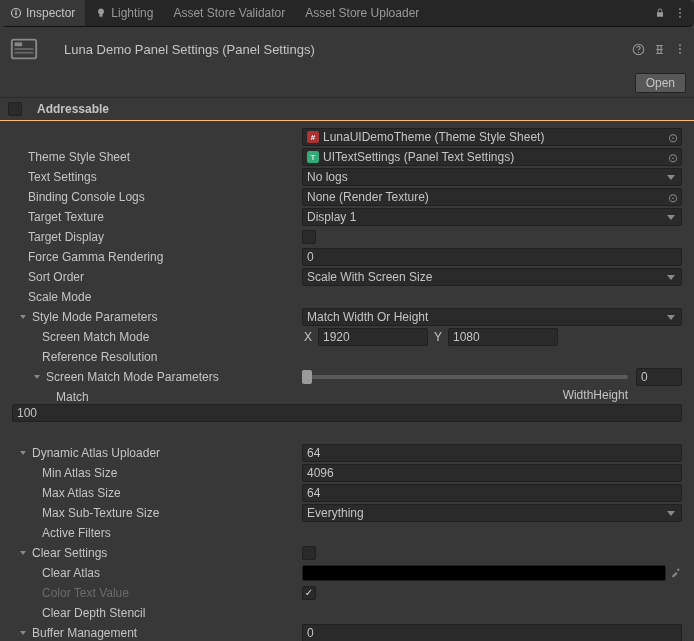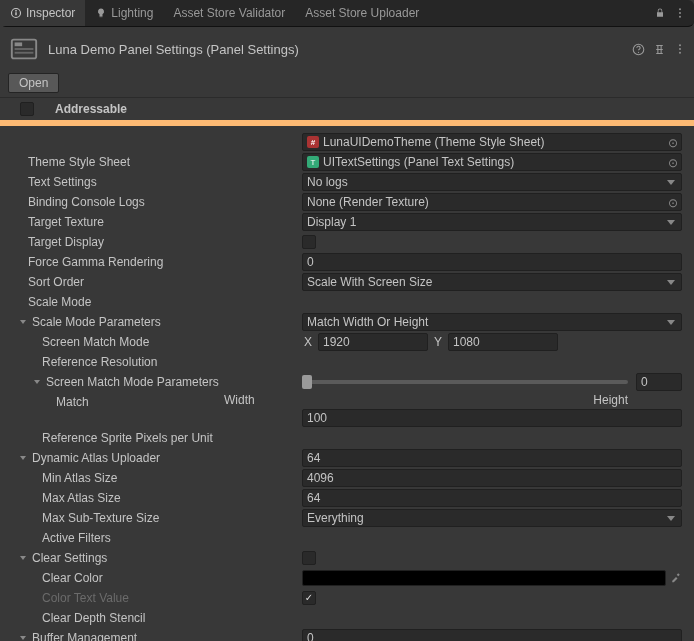--- a/index.html
+++ b/index.html
@@ -34,45 +34,45 @@
   margin-left: auto;
   display: flex;
   gap: 8px;
   padding-right: 8px;
   color: #999;
 }
 .header {
   display: flex;
   align-items: center;
   padding: 6px 8px;
-  gap: 8px;
+  gap: 24px;
 }
 .header-icon {
   width: 32px; height: 32px;
   display: flex; align-items: center; justify-content: center;
 }
 .header-title { flex: 1; color: #c4c4c4; font-size: 13px; }
 .header-buttons { display: flex; gap: 8px; align-items: center; color: #999; }
-.open-row { display: flex; padding: 2px 8px 4px; }
+.open-row { display: flex; justify-content: flex-end; padding: 2px 8px 4px; }
 .btn {
   background: #585858;
   border: 1px solid #242424;
   color: #c4c4c4;
   padding: 2px 10px;
   border-radius: 2px;
   font-size: 12px;
 }
 .section {
   padding: 2px 8px;
 }
 .addressable {
-  display: flex; align-items: center; gap: 21px;
-  padding: 4px 20px;
+  display: flex; align-items: center; gap: 15px;
+  padding: 4px 8px;
   border-top: 1px solid #2b2b2b;
-  border-bottom: 6px solid #fdba74;
+  border-bottom: 1px solid #fdba74;
   font-weight: bold;
 }
 .row {
   display: flex;
   align-items: center;
   height: 20px;
   padding: 0 4px;
 }
 .row:nth-child(odd) {  }
 .label {
@@ -313,21 +313,21 @@
         <span>Scale With Screen Size</span>
       </div>
     </div>
   </div>
 
   <div class="row">
     <div class="label foldout">
       <svg class="arrow" viewBox="0 0 10 10">
           <path d="M2 3l3 4 3-4z" fill="#888"></path>
         </svg>
-      <span>Scale Mode Parameters</span>
+      <span>Style Mode Parameters</span>
     </div>
   </div>
 
   <div class="row">
     <div class="label indent1">Screen Match Mode</div>
     <div class="field">
       <div class="dropdown">
         <span>Match Width Or Height</span>
       </div>
     </div>
@@ -365,28 +365,27 @@
             <div class="thumb"></div>
           </div>
         <div class="slider-val">
             <span>0</span>
           </div>
       </div>
     </div>
   </div>
   <div class="row" style="height:16px;">
     <div style="width:212px"></div>
-    <div style="flex:1;display:flex;justify-content:space-between;padding-right:54px;">
+    <div style="flex:1;display:flex;justify-content:flex-end;padding-right:54px;">
       <span>Width</span>
       <span>Height</span>
     </div>
   </div>
 
   <div class="row">
-    <div class="label indent1">Reference Sprite Pixels per Unit</div>
     <div class="field">
       <div class="text-field">
         <span>100</span>
       </div>
     </div>
   </div>
 
   <div class="row">
     <div class="label foldout">
       <svg class="arrow" viewBox="0 0 10 10">
@@ -430,21 +429,21 @@
 
   <div class="row">
     <div class="label foldout">
       <svg class="arrow" viewBox="0 0 10 10">
           <path d="M2 3l3 4 3-4z" fill="#888"></path>
         </svg>
       <span>Clear Settings</span>
     </div>
   </div>
   <div class="row">
-    <div class="label indent1">Clear Color</div>
+    <div class="label indent1">Clear Atlas</div>
     <div class="field">
         <span class="checkbox"></span>
       </div>
   </div>
   <div class="row">
     <div class="label indent1 disabled">Color Text Value</div>
     <div class="field">
       <div class="color-field"></div>
       <span class="eyedrop">
         <svg width="12" height="12" viewBox="0 0 16 16">

